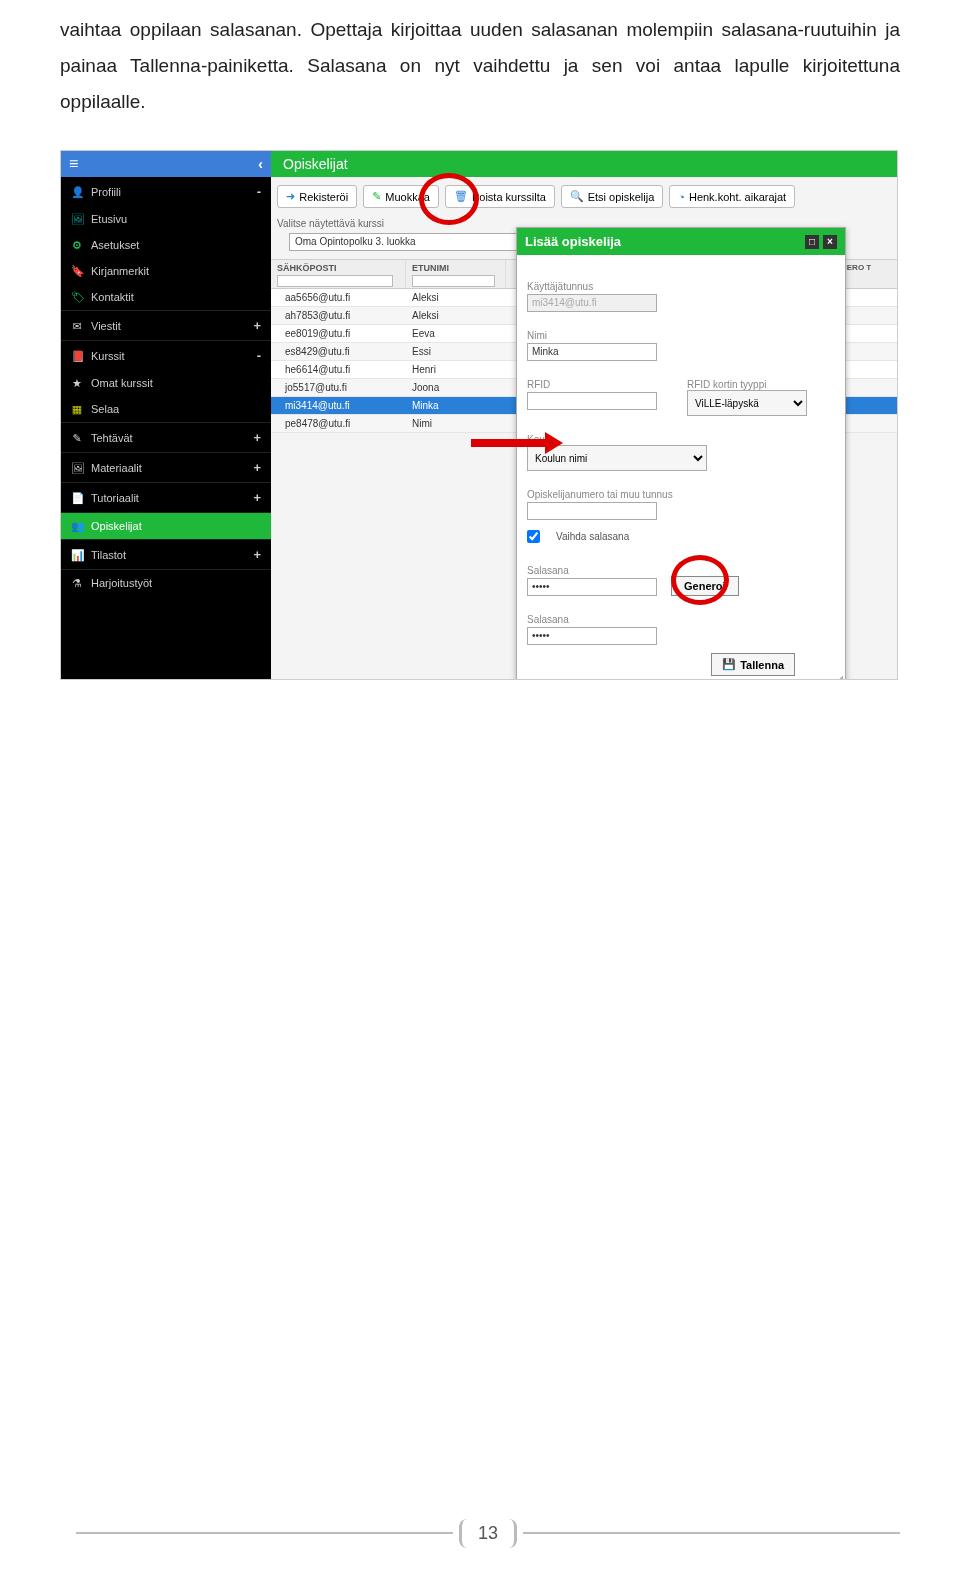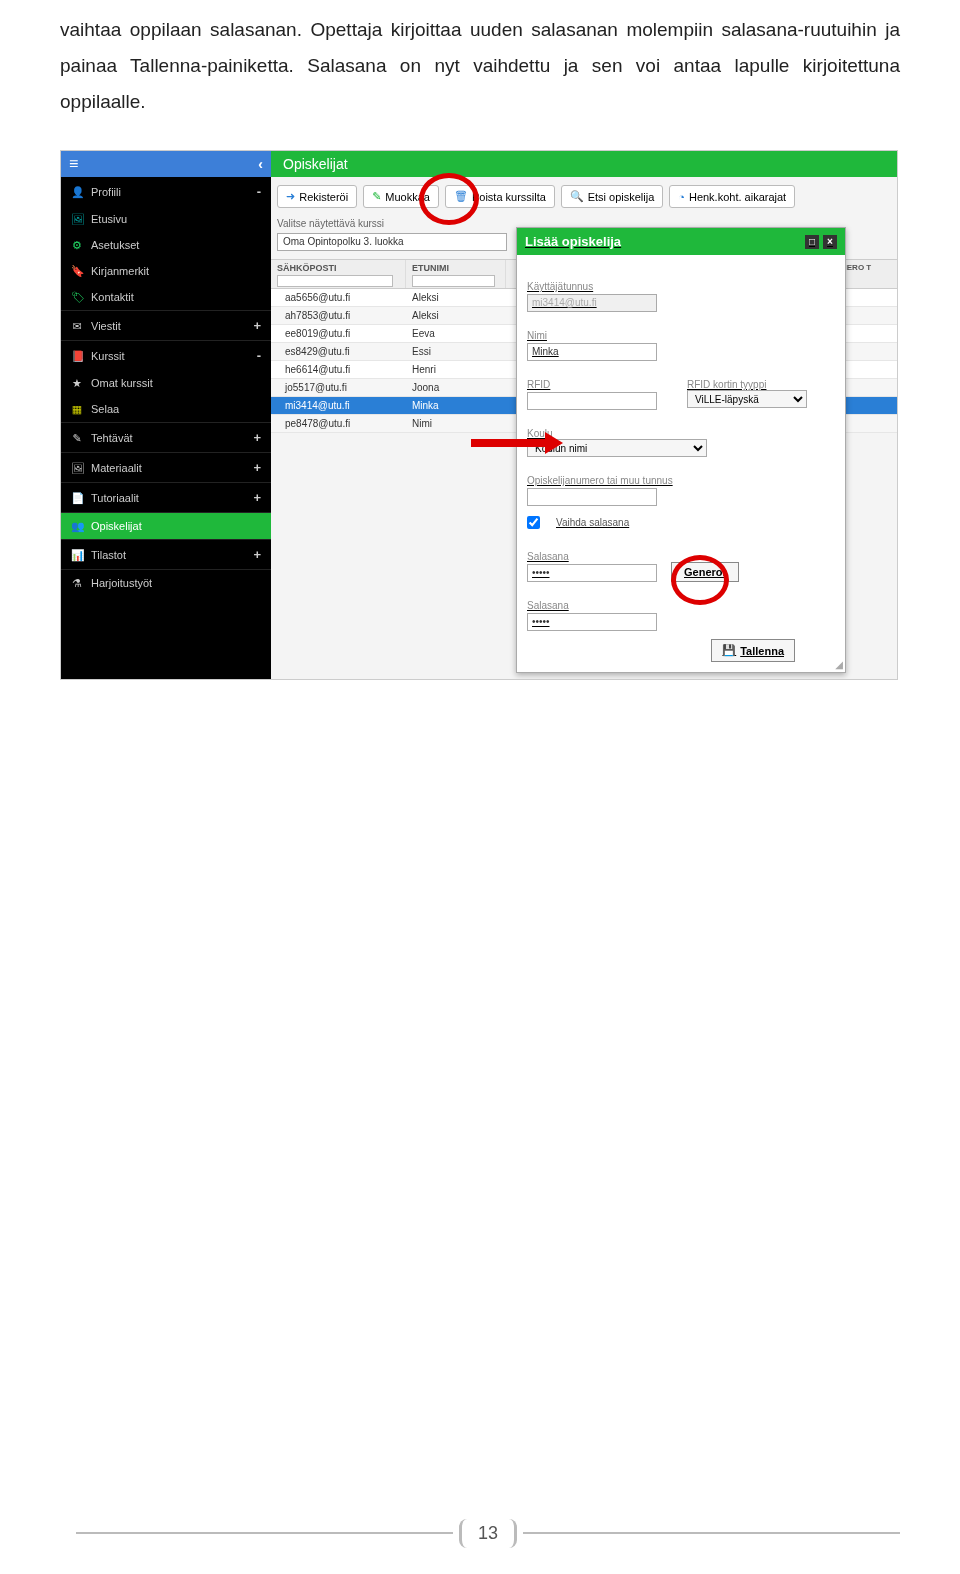--- a/index.html
+++ b/index.html
@@ -31,47 +31,47 @@
   
   .main { position: absolute; top: 26px; left: 210px; right: 0; bottom: 0; background: #f4f4f4; }
 
   .toolbar { display: flex; gap: 6px; padding: 8px 6px; }
   .tbtn { background: #fff; border: 1px solid #bbb; border-radius: 3px; font-size: 11px; padding: 4px 8px; display: flex; align-items: center; gap: 4px; cursor: pointer; }
   .tbtn-ic { font-size: 11px; }
   .blue-ic { color: #2a7fd6; }
   .green-ic { color: #1fb83b; }
 
   .course-sel { padding: 2px 6px; font-size: 10px; color: #666; }
-  .course-box { margin: 2px 6px 8px 6px; width: 230px; height: 18px; border: 1px solid #aaa; background: #fff; font-size: 10px; padding: 2px 5px; color: #333; }
+  .course-box { margin: 2px 6px 8px 18px; width: 230px; height: 18px; border: 1px solid #aaa; background: #fff; font-size: 10px; padding: 2px 5px; color: #333; }
 
   .thead { display: flex; background: #eee; border-top: 1px solid #ccc; border-bottom: 1px solid #ccc; font-size: 9px; font-weight: bold; color: #555; height: 30px; }
   .col-email { width: 135px; padding: 3px 6px; border-right: 1px solid #ddd; }
   .col-name { width: 100px; padding: 3px 6px; border-right: 1px solid #ddd; }
   .thead input { width: 95%; border: 1px solid #bbb; font-size: 9px; height: 12px; margin-top: 2px; }
 
   .rows { font-size: 10px; }
   .row { display: flex; border-bottom: 1px solid #e6e6e6; background: #fff; height: 18px; }
   .row.alt { background: #f6f6f6; }
   .row .c1 { width: 135px; padding: 3px 14px; color: #333; }
   .row .c2 { width: 100px; padding: 3px 6px; color: #333; }
   .row.sel { background: #2a7fd6; color: #fff; }
   .row.sel .c1, .row.sel .c2 { color: #fff; }
 
   .thead-right { position: absolute; top: 82px; right: 0; width: 120px; height: 30px; background: #eee; border-top: 1px solid #ccc; border-bottom: 1px solid #ccc; font-size: 8px; font-weight: bold; color: #555; padding: 3px 4px; overflow: hidden; }
 
   
-  .dialog { position: absolute; top: 50px; left: 245px; width: 330px; background: #fff; border: 1px solid #aaa; box-shadow: 0 2px 6px rgba(0,0,0,0.3); text-decoration: underline; }
+  .dialog { position: absolute; top: 50px; left: 245px; width: 330px; background: #fff; border: 1px solid #aaa; box-shadow: 0 2px 6px rgba(0,0,0,0.3); }
   .dlg-title { background: #1fb83b; color: #fff; font-size: 13px; font-weight: bold; padding: 6px 8px; display: flex; align-items: center; justify-content: space-between; }
   .dlg-icons { display: flex; gap: 4px; }
   .dlg-icons .sq { width: 14px; height: 14px; background: #333; color: #fff; font-size: 10px; text-align: center; line-height: 14px; }
   .dlg-body { padding: 8px 10px 10px 10px; font-size: 11px; color: #555; }
   .fld-lbl { font-size: 10px; color: #888; margin-top: 18px; }
   .fld-in { width: 130px; height: 18px; border: 1px solid #aaa; background: #fff; font-size: 10px; padding: 2px 4px; color: #333; margin-top: 2px; }
   .fld-in.disabled { background: #f0f0f0; color: #aaa; }
-  .fld-sel { width: 120px; height: 18px; border: 1px solid #aaa; font-size: 10px; padding: 1px 3px; background: #f6f6f6; }
+  .fld-sel { width: 120px; height: 26px; border: 1px solid #aaa; font-size: 10px; padding: 1px 3px; background: #f6f6f6; }
   .fld-row { display: flex; gap: 30px; align-items: flex-start; }
   .chk-row { margin-top: 10px; display: flex; align-items: center; gap: 16px; font-size: 10px; }
   .btn-gen { border: 1px solid #888; background: #f6f6f6; font-size: 11px; padding: 3px 12px; cursor: pointer; font-weight: bold; }
   .salrow { display: flex; align-items: flex-end; gap: 14px; margin-top: 4px; }
   .btn-save { border: 1px solid #888; background: #f6f6f6; font-size: 11px; padding: 4px 10px; cursor: pointer; font-weight: bold; display: flex; align-items: center; gap: 4px; }
   .save-wrap { display: flex; justify-content: flex-end; margin-top: 8px; padding-right: 40px; }
   .resize { position: absolute; right: 2px; bottom: 2px; color: #aaa; font-size: 10px; }
 
   
   .red-circle { position: absolute; border: 5px solid #d00; border-radius: 50%; }

